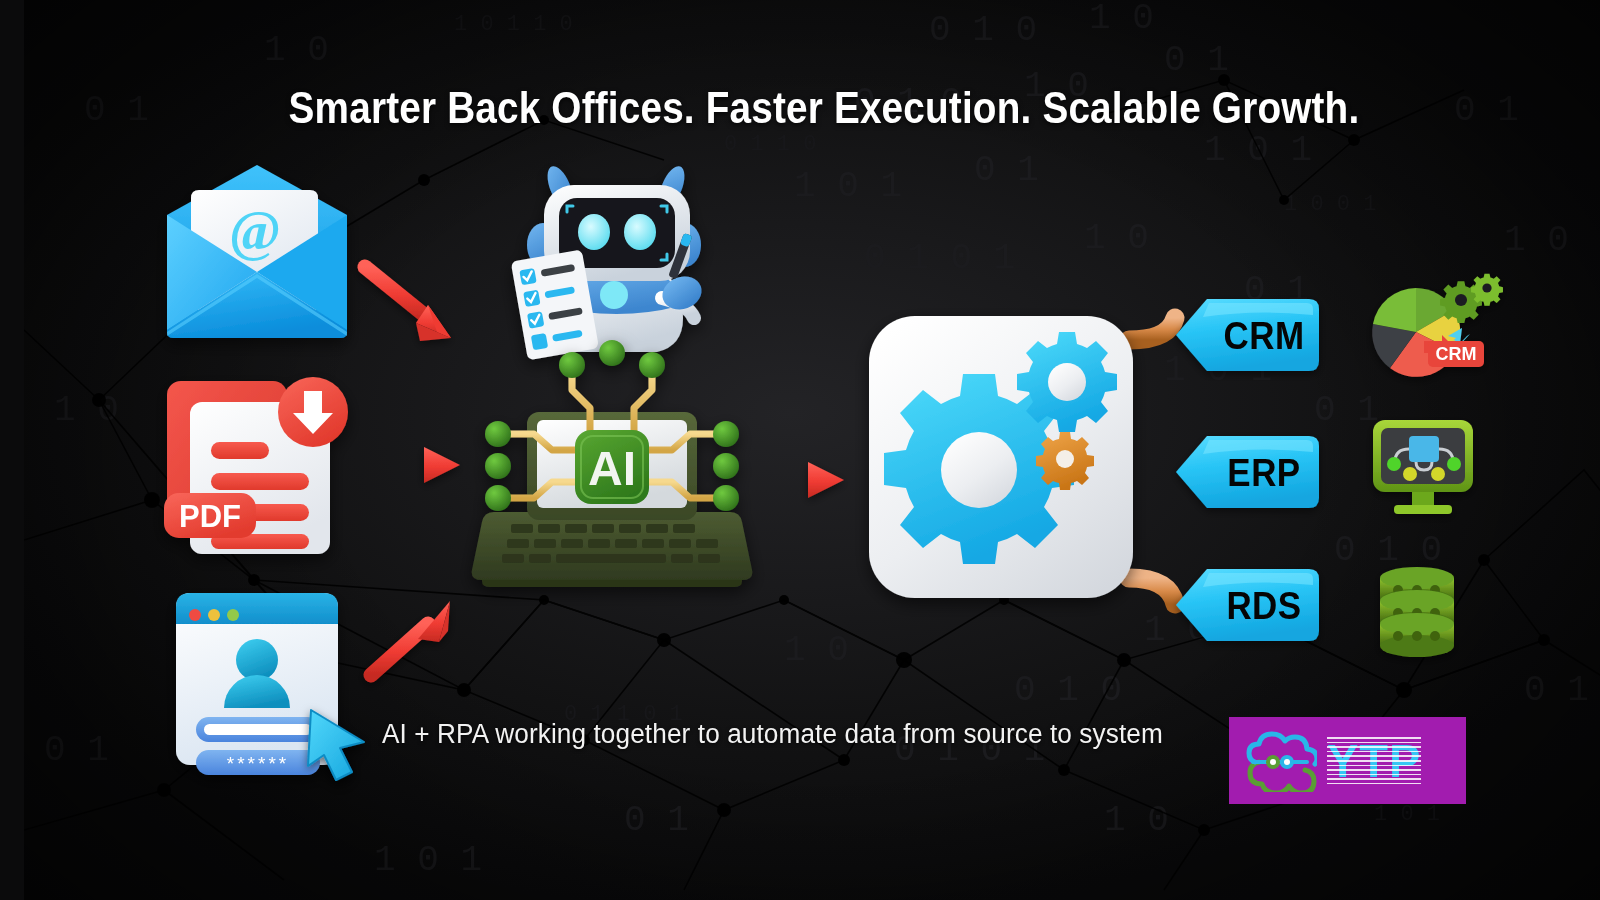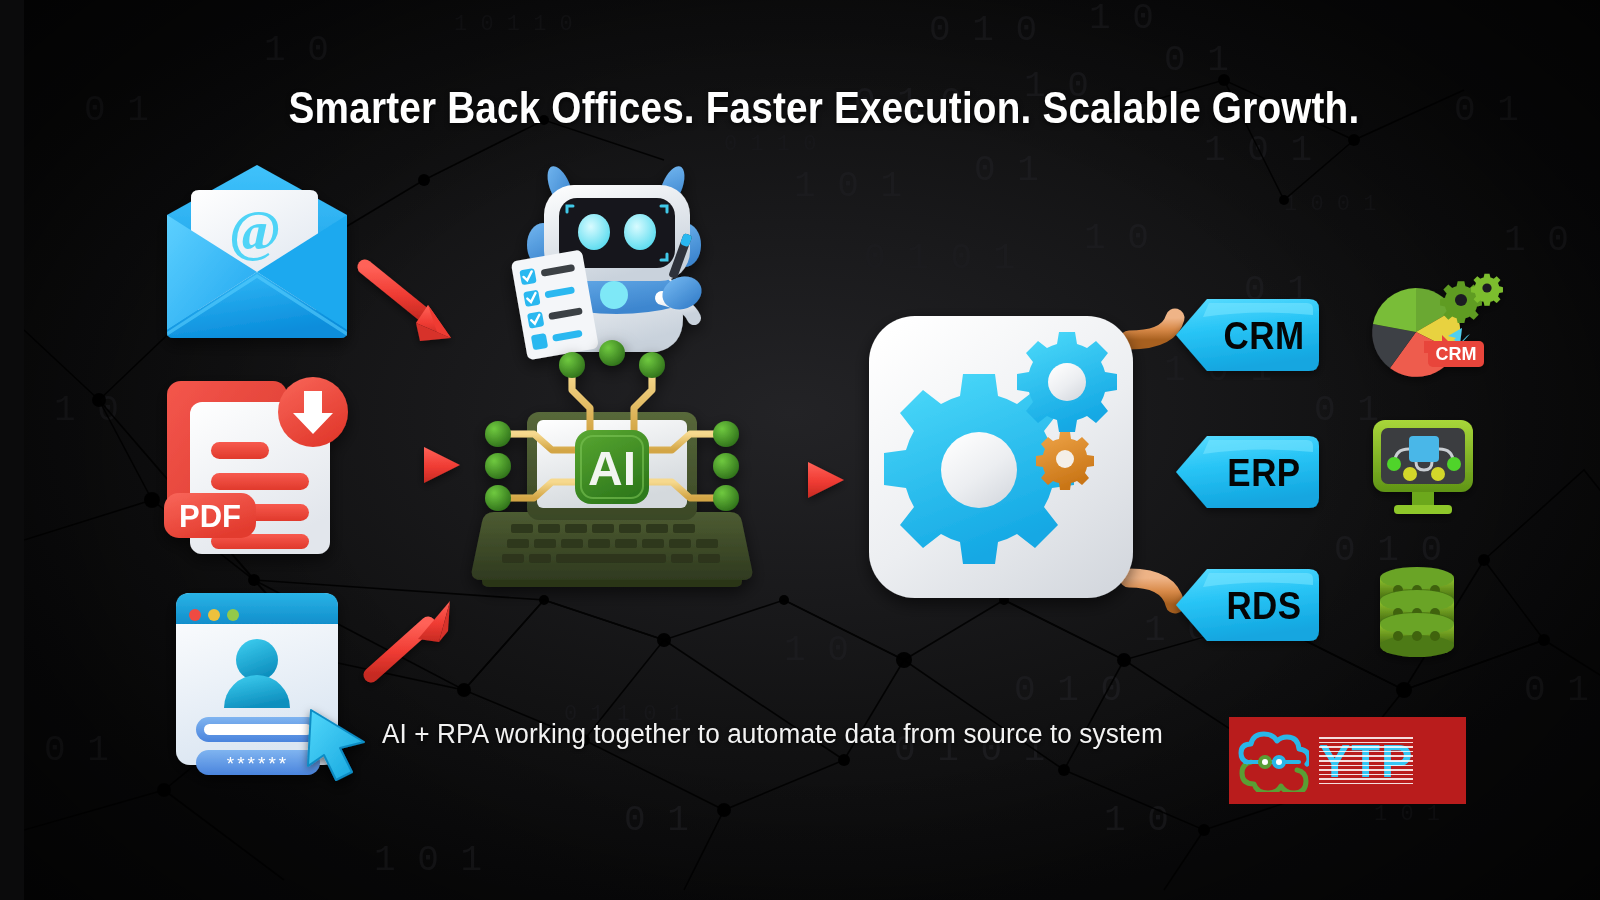--- a/index.html
+++ b/index.html
@@ -48,23 +48,23 @@
     transform:scaleX(.97);
     transform-origin:left center;
     white-space:nowrap;
     text-shadow:0 1px 4px rgba(0,0,0,.8);
   }
 
   
   #ytp-logo {
     position:absolute; left:1205px; top:717px;
     width:237px; height:87px;
-    background:#b91c1c;
+    background:#a21caf;
     display:flex; align-items:center;
-    padding-left:8px; gap:10px;
+    padding-left:16px; gap:10px;
   }
   #ytp-logo .ytp-word {
     font-family:"Liberation Sans Narrow","Liberation Sans",sans-serif;
     font-weight:bold;
     font-size:47px;
     letter-spacing:1px;
     color:#35c6f4;
     line-height:1;
     position:relative;
   }

